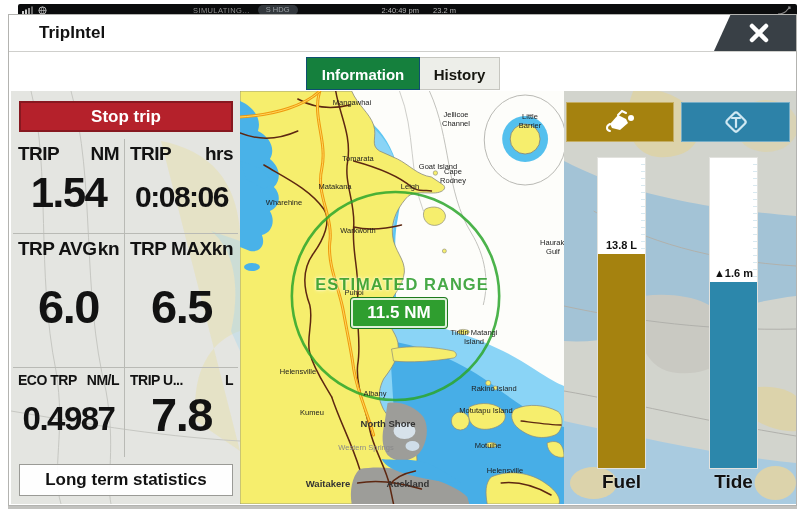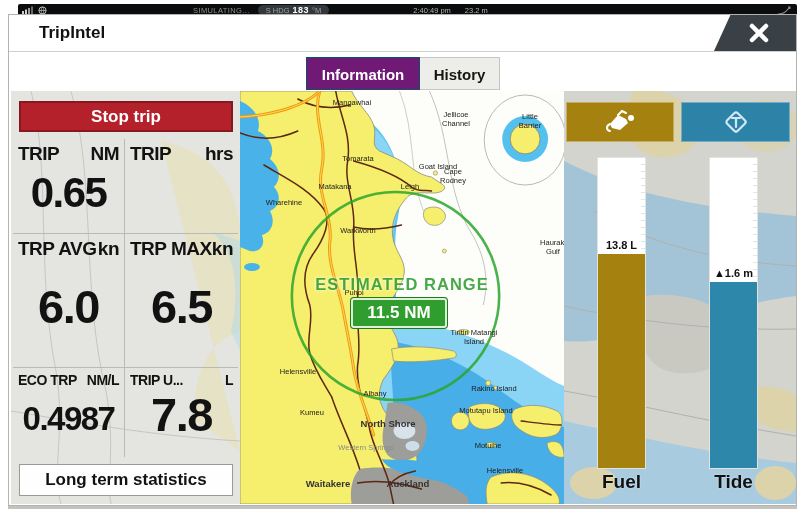--- a/index.html
+++ b/index.html
@@ -5,21 +5,21 @@
   html,body{margin:0;padding:0;background:#fff;}
   .page{position:relative;width:800px;height:514px;background:#fff;overflow:hidden;
         font-family:"Liberation Sans",sans-serif;-webkit-font-smoothing:antialiased;}
 
   
   .statusbar{position:absolute;left:18px;top:4px;width:779px;height:12px;background:#0b0c0d;
              border-radius:2px;display:flex;align-items:center;color:#a9a9a9;font-size:7.5px;}
   .sb-icon{display:inline-flex;margin-left:4px;}
   .sb-sim{margin-left:146px;color:#8f8f8f;letter-spacing:.4px;}
   .hdg-pill{margin-left:8px;background:#33383d;border-radius:6px;padding:0 8px;height:10px;
-            display:inline-flex;align-items:center;gap:3px;color:#9aa0a4;}
+            display:inline-flex;align-items:center;gap:3px;color:#9aa0a4;flex-direction:column;}
   .hdg-pill b{color:#fff;font-size:9px;letter-spacing:.5px;}
   .sb-time{margin-left:84px;color:#b3b3b3;}
   .sb-depth{margin-left:14px;color:#b3b3b3;}
   .sb-right{margin-left:auto;margin-right:6px;display:inline-flex;}
 
   
   .device{position:absolute;left:8px;top:14px;width:789px;height:492px;background:#fff;
           border:1px solid #b3b3b0;box-sizing:border-box;}
   .bottom-shadow{position:absolute;left:8px;top:506px;width:789px;height:3px;background:#c2c2bf;}
 
@@ -28,21 +28,21 @@
             border-bottom:1px solid #cfcfcc;box-sizing:border-box;}
   .title{position:absolute;left:30px;top:8px;font-size:17px;font-weight:700;color:#121212;}
   .close-btn{position:absolute;right:0;top:0;width:82px;height:36px;background:#394046;border:none;
              clip-path:polygon(20% 0,100% 0,100% 100%,0 100%);cursor:pointer;display:flex;
              align-items:center;justify-content:center;padding-left:14px;box-sizing:border-box;}
 
   
   .tabs{position:absolute;left:297px;top:41px;height:34px;display:flex;align-items:flex-end;}
   .tab{height:33px;line-height:33px;text-align:center;font-size:15px;font-weight:700;
        box-sizing:border-box;cursor:pointer;}
-  .tab.active{width:114px;background:#701a75;color:#fff;border:1px solid #0e4f70;}
+  .tab.active{width:114px;background:#15803d;color:#fff;border:1px solid #0e4f70;}
   .tab.inactive{width:80px;background:#edeee9;color:#16160f;border:1px solid #c6c6c0;border-left:none;}
 
   
   .content{position:absolute;left:0;top:76px;width:787px;height:413px;background:#fff;}
 
   
   .left-panel{position:absolute;left:2px;top:0;width:229px;height:413px;background:#e4e5e1;overflow:hidden;}
   .left-panel .faint{position:absolute;inset:0;}
   .stop-btn{position:absolute;left:8px;top:10px;width:214px;height:31px;background:#b5212b;
             border:2px solid #871820;color:#fff;font-size:17px;font-weight:700;
@@ -167,27 +167,28 @@
         <div class="stats">
           <div class="vdiv"></div>
           <div class="hdiv1"></div>
           <div class="hdiv2"></div>
 
           <div class="cell c-tl">
             <div class="head">
                 <span class="lab">TRIP</span>
                 <span class="unit">NM</span>
               </div>
-            <div class="val">0.65</div>
+            <div class="val">1.54</div>
           </div>
           <div class="cell c-tr">
             <div class="head">
                 <span class="lab">TRIP</span>
                 <span class="unit">hrs</span>
               </div>
+            <div class="val">0:08:06</div>
           </div>
           <div class="cell c-ml">
             <div class="head">
                 <span class="lab">TRP AVG</span>
                 <span class="unit">kn</span>
               </div>
             <div class="val">6.0</div>
           </div>
           <div class="cell c-mr">
             <div class="head">

